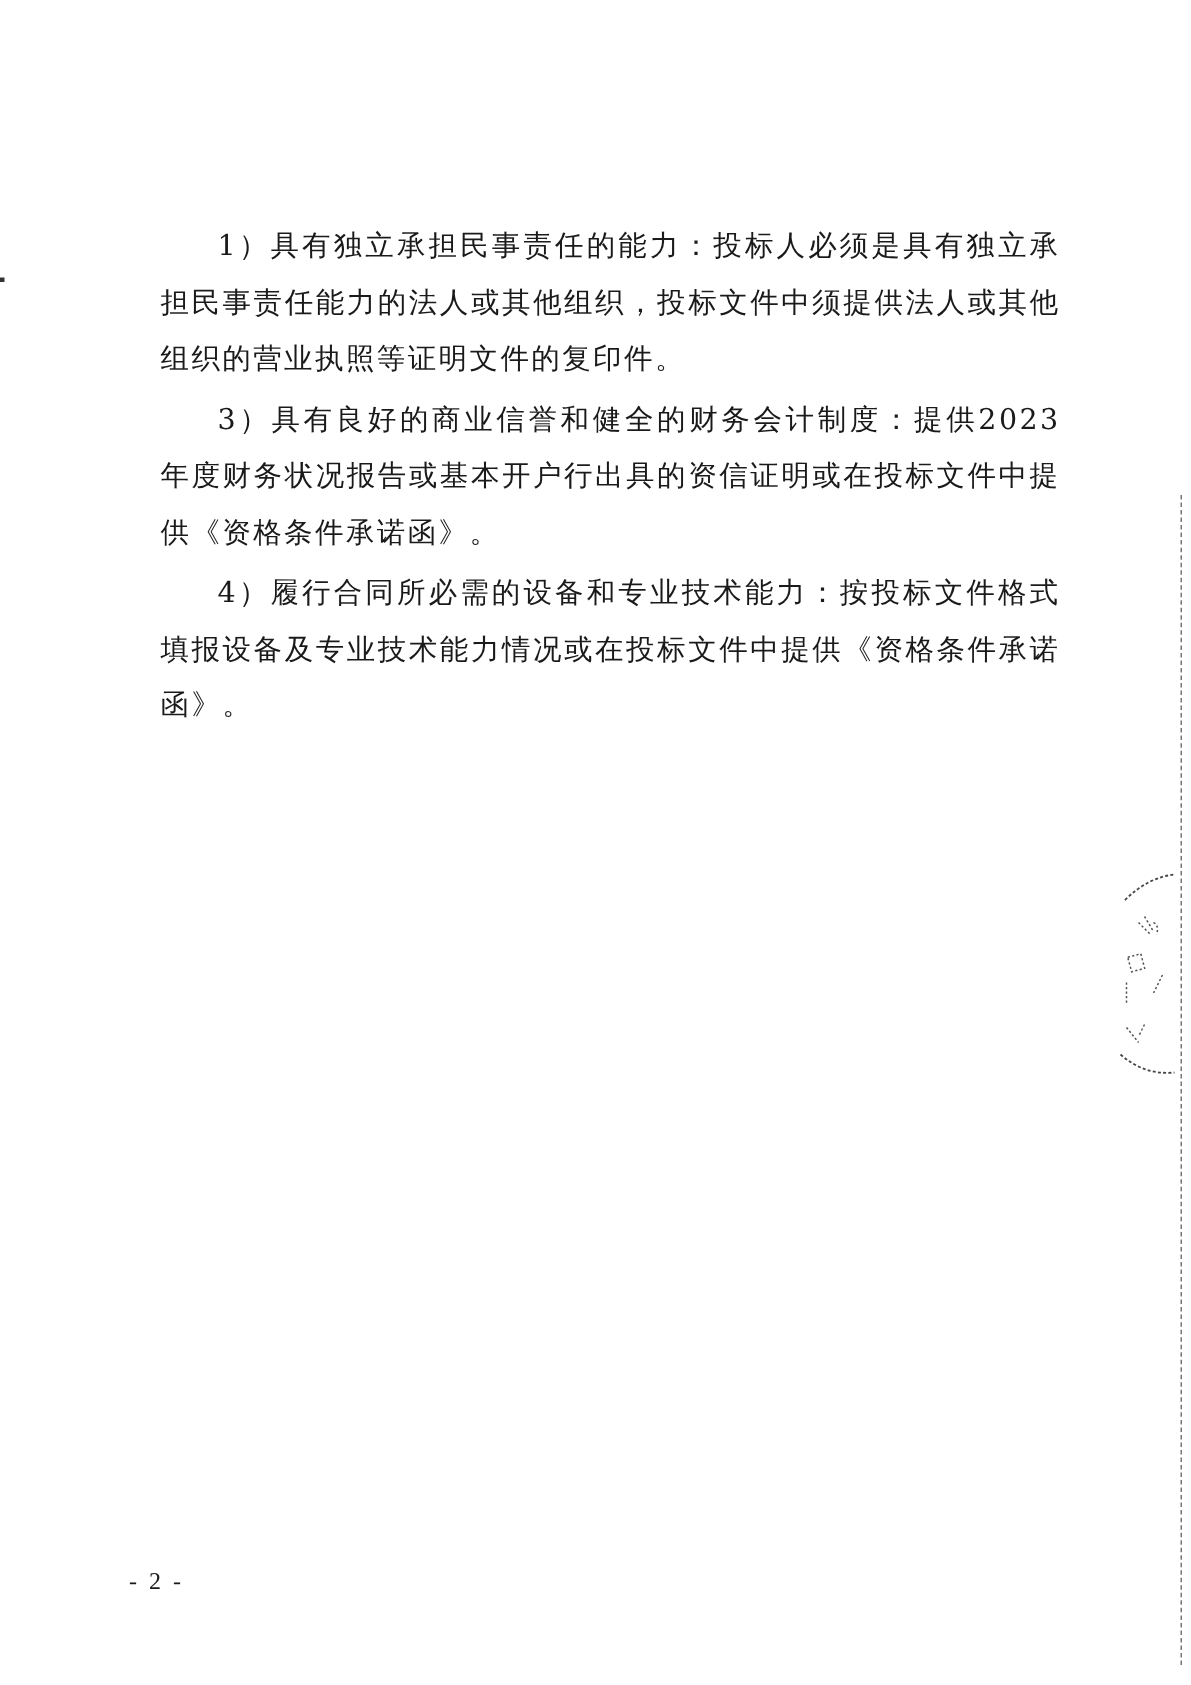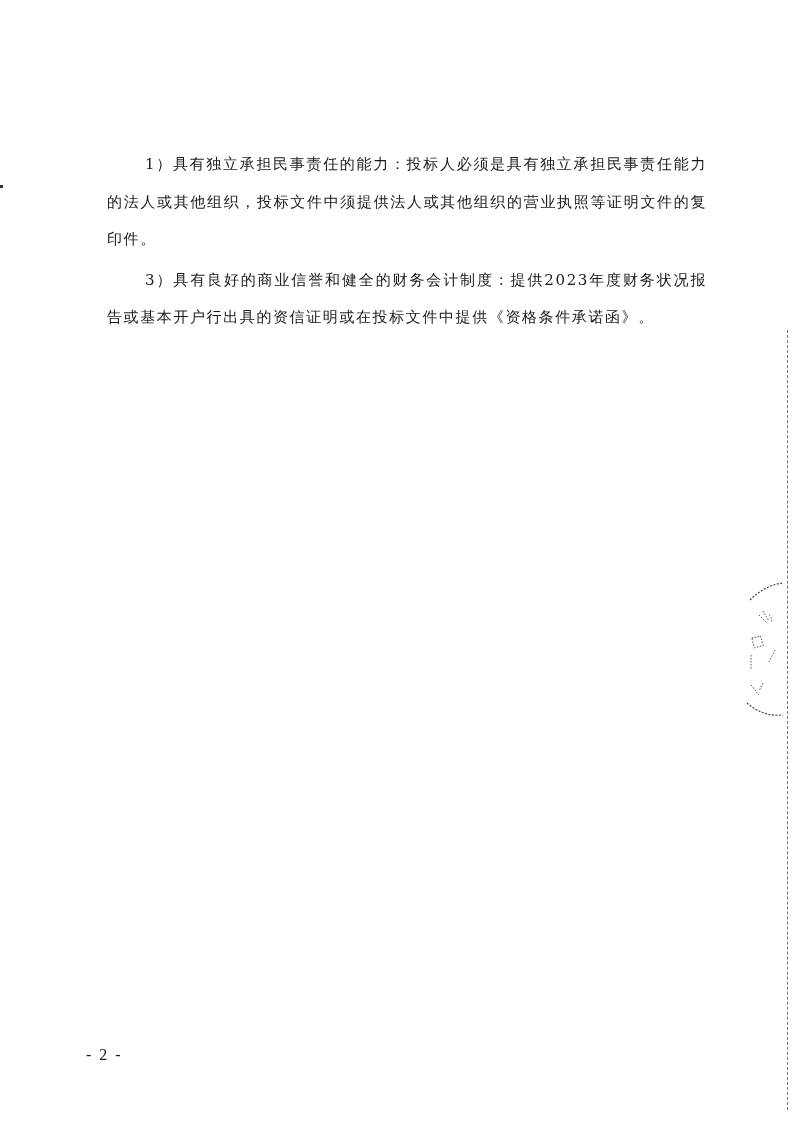--- a/index.html
+++ b/index.html
@@ -1,37 +1,38 @@
 <!DOCTYPE html>
 <html><head>
 <meta charset="utf-8">
 <style>
   html, body { margin:0; padding:0; background:#ffffff; }
   body { width:794px; height:1123px; position:relative; overflow:hidden;
          font-family:"DejaVu Serif", "Liberation Serif", serif; color:#1a1a1a; }
   .page { position:absolute; left:0; top:0; width:794px; height:1123px; }
   .content { position:absolute; left:107px; top:146px; width:600px; }
-  .para { font-size:15px; line-height:37.5px; margin:0 0 3px 0; text-indent:38px;
+  .para { font-size:19px; line-height:37.5px; margin:0 0 3px 0; text-indent:38px;
           letter-spacing:1.6px; text-align:justify; font-weight:normal; }
   .page-num { position:absolute; left:86px; top:1046px; font-size:16px;
               font-family:"Liberation Serif", serif; letter-spacing:2px; }
   .margin-mark { position:absolute; left:0; top:185px; width:3px; height:3px; background:#333; }
   .binding-line { position:absolute; left:787px; top:330px; width:0; height:780px;
                   border-left:1px dashed #777; }
   .stamp-frag { position:absolute; left:745px; top:575px; width:40px; height:150px; }
 </style>
 </head>
 <body>
 
 <div class="page">
   <div class="margin-mark"></div>
 
   <div class="content">
     <p class="para">1）具有独立承担民事责任的能力：投标人必须是具有独立承担民事责任能力的法人或其他组织，投标文件中须提供法人或其他组织的营业执照等证明文件的复印件。</p>
     <p class="para">3）具有良好的商业信誉和健全的财务会计制度：提供2023年度财务状况报告或基本开户行出具的资信证明或在投标文件中提供《资格条件承诺函》。</p>
+    <p class="para">4）履行合同所必需的设备和专业技术能力：按投标文件格式填报设备及专业技术能力情况或在投标文件中提供《资格条件承诺函》。</p>
   </div>
 
   <svg class="stamp-frag" viewBox="0 0 40 150">
     <path d="M5 25 Q20 10 38 8" stroke="#444" stroke-width="1.2" fill="none" stroke-dasharray="2 1.5"></path>
     <path d="M14 40 l8 8 M18 36 l6 10 M24 40 q4 2 2 8" stroke="#555" stroke-width="1" fill="none" stroke-dasharray="1.5 1.5"></path>
     <rect x="8" y="62" width="9" height="10" stroke="#555" stroke-width="1" fill="none" stroke-dasharray="1.5 1.5" transform="rotate(-15 12 67)"></rect>
     <path d="M6 80 l0 14" stroke="#555" stroke-width="1" stroke-dasharray="1.5 1.5"></path>
     <path d="M30 75 l-6 12" stroke="#555" stroke-width="1" stroke-dasharray="1.5 1.5"></path>
     <path d="M6 110 l8 10 M18 108 l-4 8" stroke="#555" stroke-width="1" stroke-dasharray="1.5 1.5"></path>
     <path d="M2 128 Q18 142 38 140" stroke="#444" stroke-width="1.2" fill="none" stroke-dasharray="2 1.5"></path>

